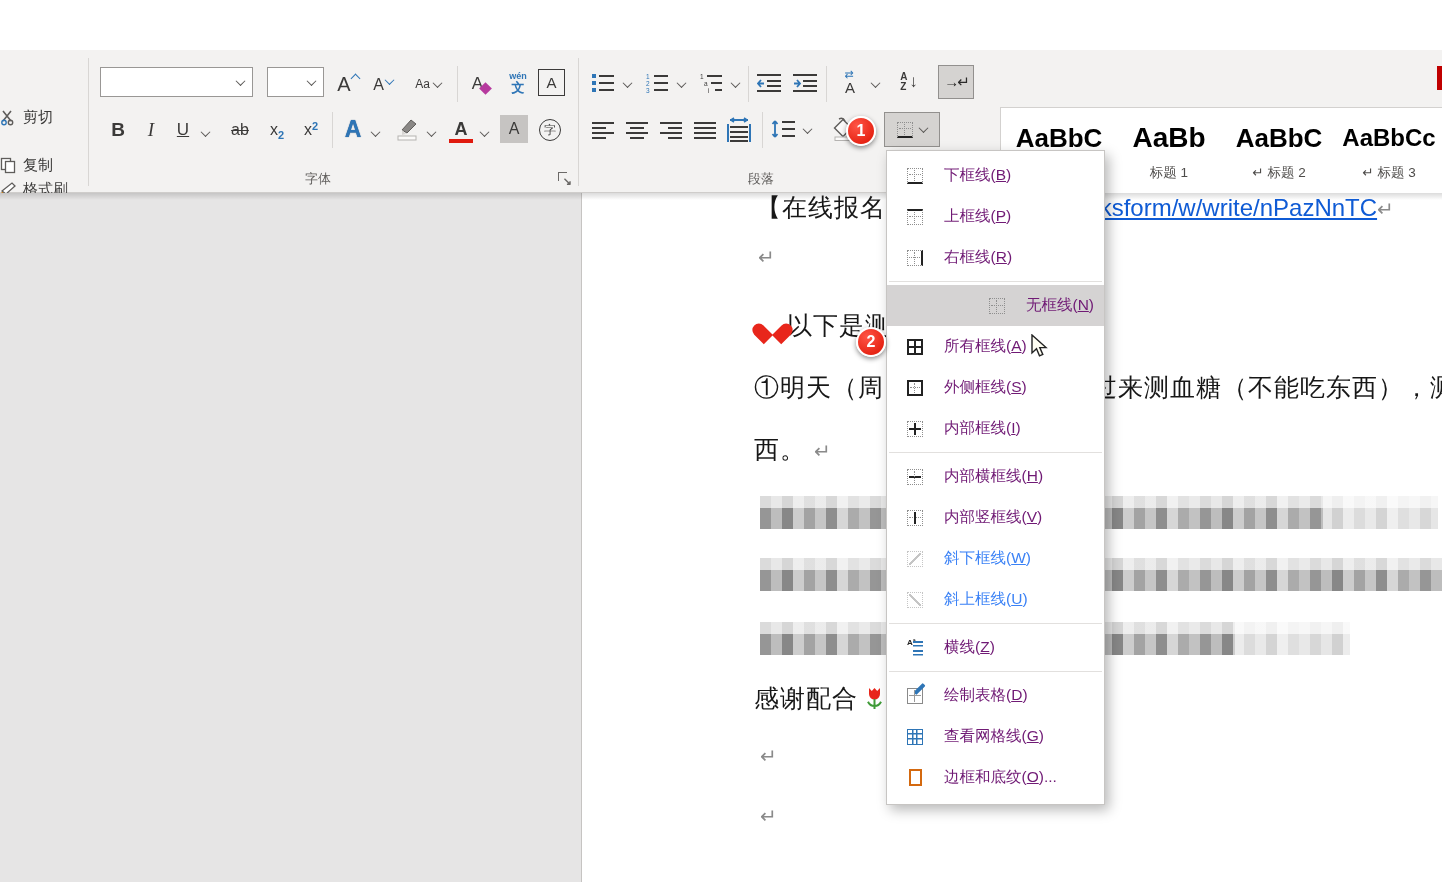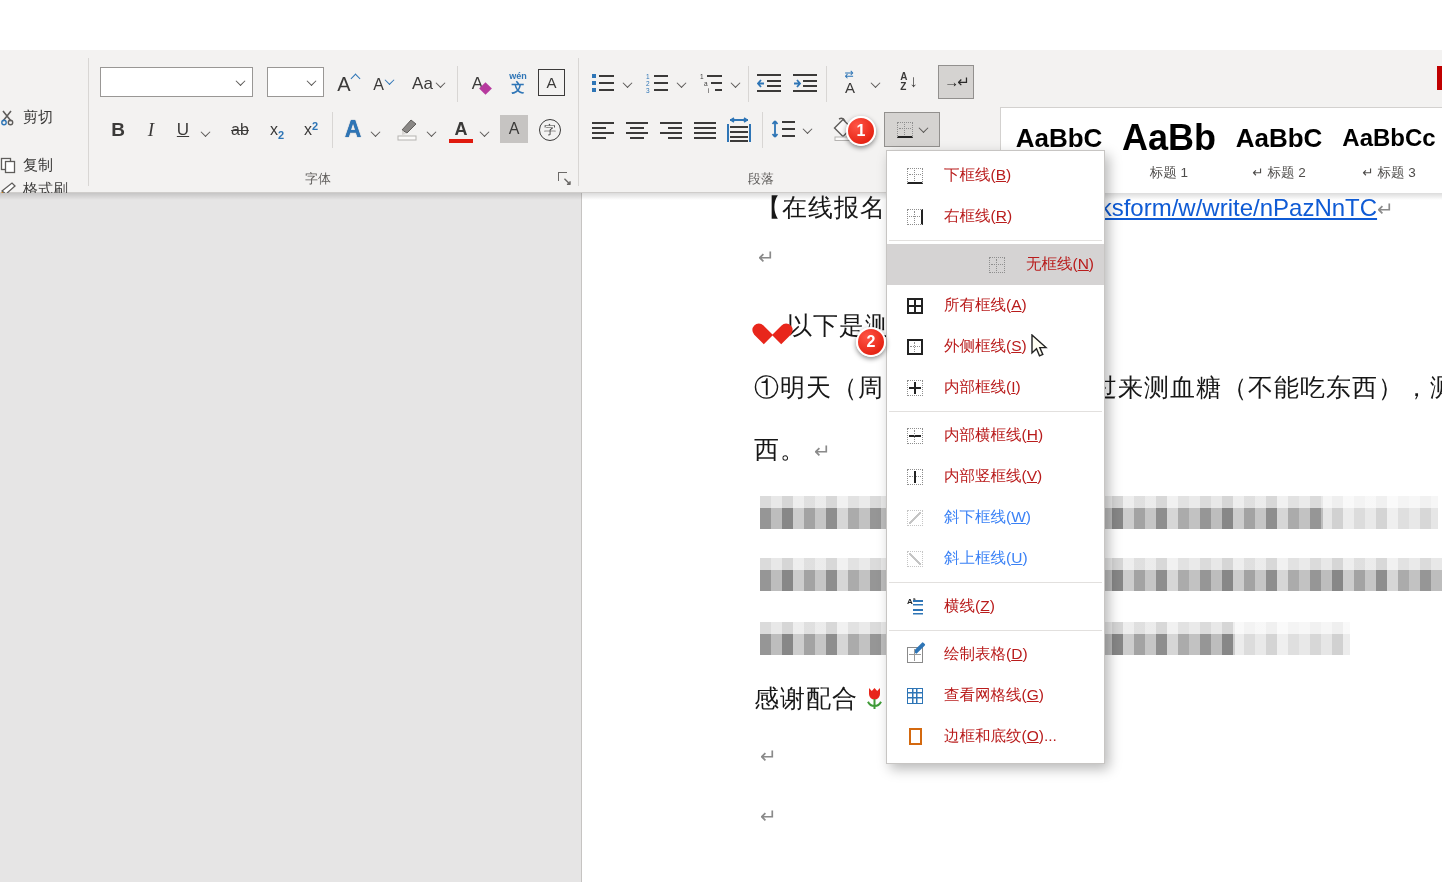--- a/index.html
+++ b/index.html
@@ -29,21 +29,21 @@
   .glyph-i { font-style:italic; font-size:19px; font-family:"Liberation Serif",serif; }
   .glyph-u { font-size:17px; text-decoration:underline; }
   .glyph-strike { font-size:16px; text-decoration:line-through; }
   .blue { color:#2e75b6;font-weight:bold; }
   .red-bar { position:absolute; left:3px; right:3px; bottom:1px; height:4px; background:#e01a0e; }
 
   
   .styles-box { position:absolute; left:1000px; top:57px; width:460px; height:90px; background:#fff; border:1px solid #d3d1cf; display:flex; padding:6px 4px 0 10px; gap:14px; overflow:hidden; }
   .style-item { width:96px; text-align:center; cursor:default; }
   .style-sample { height:44px; font-size:26px; font-weight:bold; color:#000; line-height:48px; white-space:nowrap; overflow:hidden; }
-  .style-item:nth-child(2) .style-sample { font-size:36px; }
+  .style-item:nth-child(2) .style-sample { font-size:28px; }
   .style-item:nth-child(4) .style-sample { font-size:24px; }
   .style-name { font-size:13.5px; color:#4e4c4a; margin-top:6px; white-space:nowrap; }
   .style-sliver { position:absolute; right:0px; top:16px; width:5px; height:24px; background:#c00000; }
 
   
   .badge { position:absolute; width:30px; height:30px; border-radius:50%; background:radial-gradient(circle at 35% 30%, #ff5546, #dd1202); border:2px solid #ffffff; box-shadow:0 2px 5px rgba(0,0,0,.45); color:#fff; font-weight:bold; font-size:16px; display:flex; align-items:center; justify-content:center; z-index:40; }
 
   
   .doc-left { position:absolute; left:0; top:193px; width:582px; height:689px; background:#e6e5e5; border-right:1px solid #c6c4c2; }
   .doc-page { position:absolute; left:583px; top:193px; width:859px; height:689px; background:#fff; }
@@ -56,21 +56,21 @@
   .heart::before { left:12px; transform:rotate(45deg); transform-origin:0 100%; }
   .heart::after  { left:0;  transform:rotate(-45deg); transform-origin:100% 100%; }
   .mosaic { position:absolute; height:33px; z-index:1; background:
       repeating-linear-gradient(0deg, rgba(255,255,255,0) 0 21px, rgba(255,255,255,.66) 21px 33px),
       repeating-linear-gradient(90deg,#969696 0 11px,#bdbdbd 11px 22px,#878787 22px 33px,#cdcdcd 33px 44px,#a3a3a3 44px 55px,#c6c6c6 55px 66px,#8e8e8e 66px 77px,#d6d6d6 77px 88px,#ababab 88px 99px,#c2c2c2 99px 110px); }
   .mosaic.tail::after { content:""; position:absolute; right:0; top:0; bottom:0; width:115px; background:rgba(255,255,255,.62); }
 
   
   .menu { position:absolute; left:886px; top:150px; width:219px; background:#fff; border:1px solid #c7c5c3; box-shadow:4px 5px 12px rgba(0,0,0,.28); z-index:10; padding:4px 0 6px; }
   .menu ul { list-style:none; }
-  .menu-item { height:41px; display:flex; align-items:center; padding:0 10px 0 17px; gap:18px; font-size:15.5px; color:#b91c1c; cursor:default; }
+  .menu-item { height:41px; display:flex; align-items:center; padding:0 10px 0 17px; gap:18px; font-size:15.5px; color:#701a75; cursor:default; }
   .menu-item.highlighted { background:#d5d3d3;justify-content:flex-end; }
   .menu-item.disabled { color:#3b82f6; }
   .menu-item.disabled .mi { opacity:.5; }
   .menu-item.sep-after { position:relative; margin-bottom:7px; }
   .menu-item.sep-after::after { content:""; position:absolute; left:2px; right:2px; bottom:-4px; border-bottom:1px solid #e2e0de; }
   .mi-label u { text-decoration:underline; }
   .mi-wrap { width:22px; height:22px; display:flex; align-items:center; justify-content:center; flex:none; }
   .mi { width:16px; height:16px; border:1px dotted #8f8f8f; position:relative; }
   .mi::before { content:""; position:absolute; left:1px; right:1px; top:50%; margin-top:-1px; border-top:1px dotted #8f8f8f; }
   .mi::after  { content:""; position:absolute; top:1px; bottom:1px; left:50%; margin-left:-1px; border-left:1px dotted #8f8f8f; }
@@ -160,21 +160,21 @@
       </div>
 
     <div class="rbtn" style="left:332px; top:20px; width:32px; height:28px; font-size:20px;">
       <span>A</span>
         <span class="tiny-caret-up" style="margin:-12px 0 0 1px;"></span>
     </div>
     <div class="rbtn" style="left:368px; top:22px; width:30px; height:26px; font-size:16px;">
       <span>A</span>
         <span class="chev" style="border-color:#2e75b6; margin:-8px 0 0 2px;"></span>
     </div>
-    <div class="rbtn" style="left:405px; top:21px; width:46px; height:26px; font-size:17px; gap:4px;">
+    <div class="rbtn" style="left:405px; top:21px; width:46px; height:26px; font-size:12px; gap:4px;">
       <span>Aa</span>
         <span class="chev"></span>
     </div>
     <div class="vsep" style="left:457px; top:16px; height:36px;"></div>
     <div class="rbtn" style="left:463px; top:21px; width:36px; height:26px; font-size:17px;">
       <span>A</span>
         <span class="diamond" style="margin:8px 0 0 -2px;"></span>
     </div>
     <div class="rbtn" style="left:502px; top:17px; width:32px; height:32px; flex-direction:column; line-height:1;">
       <span class="blue" style="font-size:9px;">wén</span>
@@ -420,20 +420,26 @@
 
   <div class="menu">
     <ul>
   <li class="menu-item">
     <span class="mi-wrap">
             <span class="mi mi-border-bottom"></span>
           </span>
     <span class="mi-label">下框线(<u>B</u>)</span>
   </li>
 
+  <li class="menu-item">
+    <span class="mi-wrap">
+            <span class="mi mi-border-top"></span>
+          </span>
+    <span class="mi-label">上框线(<u>P</u>)</span>
+  </li>
 
 
   <li class="menu-item sep-after">
     <span class="mi-wrap">
             <span class="mi mi-border-right"></span>
           </span>
     <span class="mi-label">右框线(<u>R</u>)</span>
   </li>
 
   <li class="menu-item highlighted">

